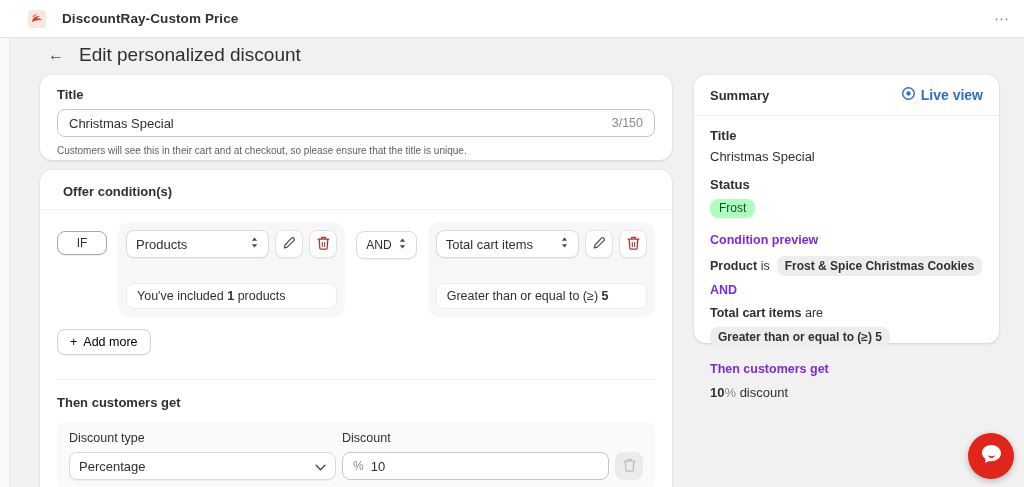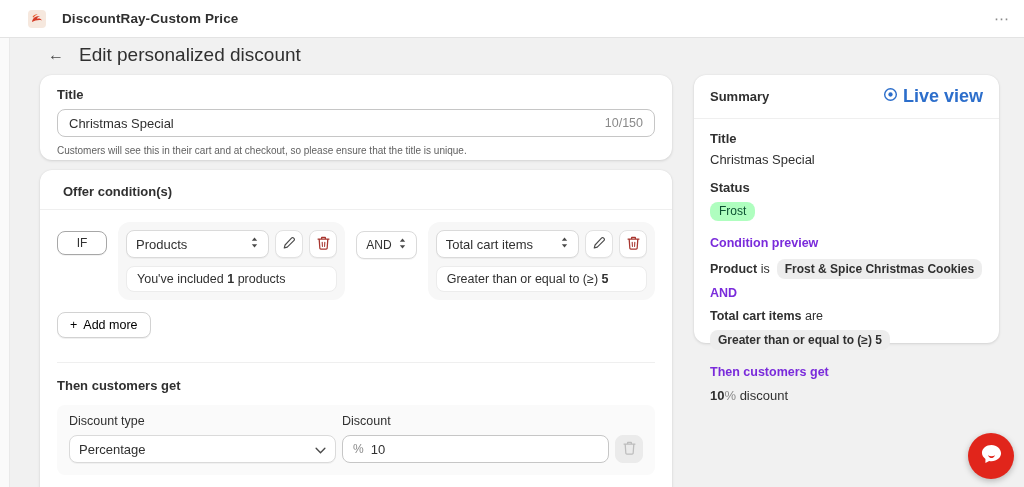--- a/index.html
+++ b/index.html
@@ -66,21 +66,21 @@
     height:28px; padding:0 9px; cursor:pointer; box-shadow:0 1px 0 rgba(0,0,0,.04);
   }
   .sel .sel-text { white-space:nowrap; overflow:hidden; text-overflow:ellipsis; }
   .cond-top .sel { flex:1; min-width:0; }
   .icon-btn {
     width:28px; height:28px; flex:0 0 auto; background:#fff;
     border:1px solid #e2e2e2; border-radius:8px; cursor:pointer;
     display:flex; align-items:center; justify-content:center; box-shadow:0 1px 0 rgba(0,0,0,.04);
   }
   .info-box {
-    margin-top:8px; background:#fff; border:1px solid #ececec; border-radius:8px;
+    margin-top:25px; background:#fff; border:1px solid #ececec; border-radius:8px;
     height:26px; display:flex; align-items:center; padding:0 10px;
     font-size:12.5px; color:#303030;
   }
   .and-sel { margin-top:9px; font-size:12px; flex:0 0 auto; }
 
   .add-more-btn {
     margin-top:12px; display:inline-flex; align-items:center; gap:6px;
     height:26px; padding:0 12px; border:1px solid #d2d2d2; border-radius:8px;
     background:#fff; cursor:pointer; font-size:12.5px; box-shadow:0 1px 0 rgba(0,0,0,.06);
   }
@@ -100,21 +100,21 @@
   .discount-input .pct-prefix { color:#8a8a8a; font-size:12px; }
   .discount-input input { border:0; outline:0; width:60px; font:inherit; color:#303030; background:transparent; padding:0; }
   .icon-btn.disabled { background:#ebebeb; border-color:#ebebeb; box-shadow:none; cursor:default; }
 
   
   .sum-head {
     display:flex; align-items:center; justify-content:space-between;
     margin:0 -16px; padding:2px 16px 11px; border-bottom:1px solid #efefef;
   }
   .sum-title { font-weight:700; }
-  .live-view { display:inline-flex; align-items:center; gap:5px; color:#2c6ecb; font-weight:600; font-size:18px; cursor:pointer; }
+  .live-view { display:inline-flex; align-items:center; gap:5px; color:#2c6ecb; font-weight:600; font-size:14px; cursor:pointer; }
   .blk-label { font-weight:700; margin-top:13px; }
   .blk-label.first { margin-top:12px; }
   .blk-value { margin-top:6px; }
   .status-badge {
     display:inline-block; margin-top:7px; background:#affebf; color:#0c5132;
     border-radius:8px; padding:2px 9px 3px; font-size:12px;
   }
   .purple-h { color:#7a2bdb; font-weight:700; font-size:12.5px; margin-top:15px; }
   .sum-line { margin-top:9px; display:flex; align-items:center; gap:7px; flex-wrap:wrap; font-size:12.5px; }
   .sum-line b { font-size:12.5px; }
@@ -150,21 +150,21 @@
 
 <div class="page-head">
   <span class="back-arrow">←</span>
   <span class="page-title">Edit personalized discount</span>
 </div>
 
 <section class="card" id="title-card">
   <div class="field-label">Title</div>
   <div class="text-input">
     <input type="text" value="Christmas Special" style="">
-    <span class="char-counter">10/150</span>
+    <span class="char-counter">3/150</span>
   </div>
   <div class="helper-text">Customers will see this in their cart and at checkout, so please ensure that the title is unique.</div>
 </section>
 
 <section class="card" id="offer-card">
   <div class="card-heading">Offer condition(s)</div>
 
   <div class="cond-row">
     <button class="if-btn">IF</button>
 

